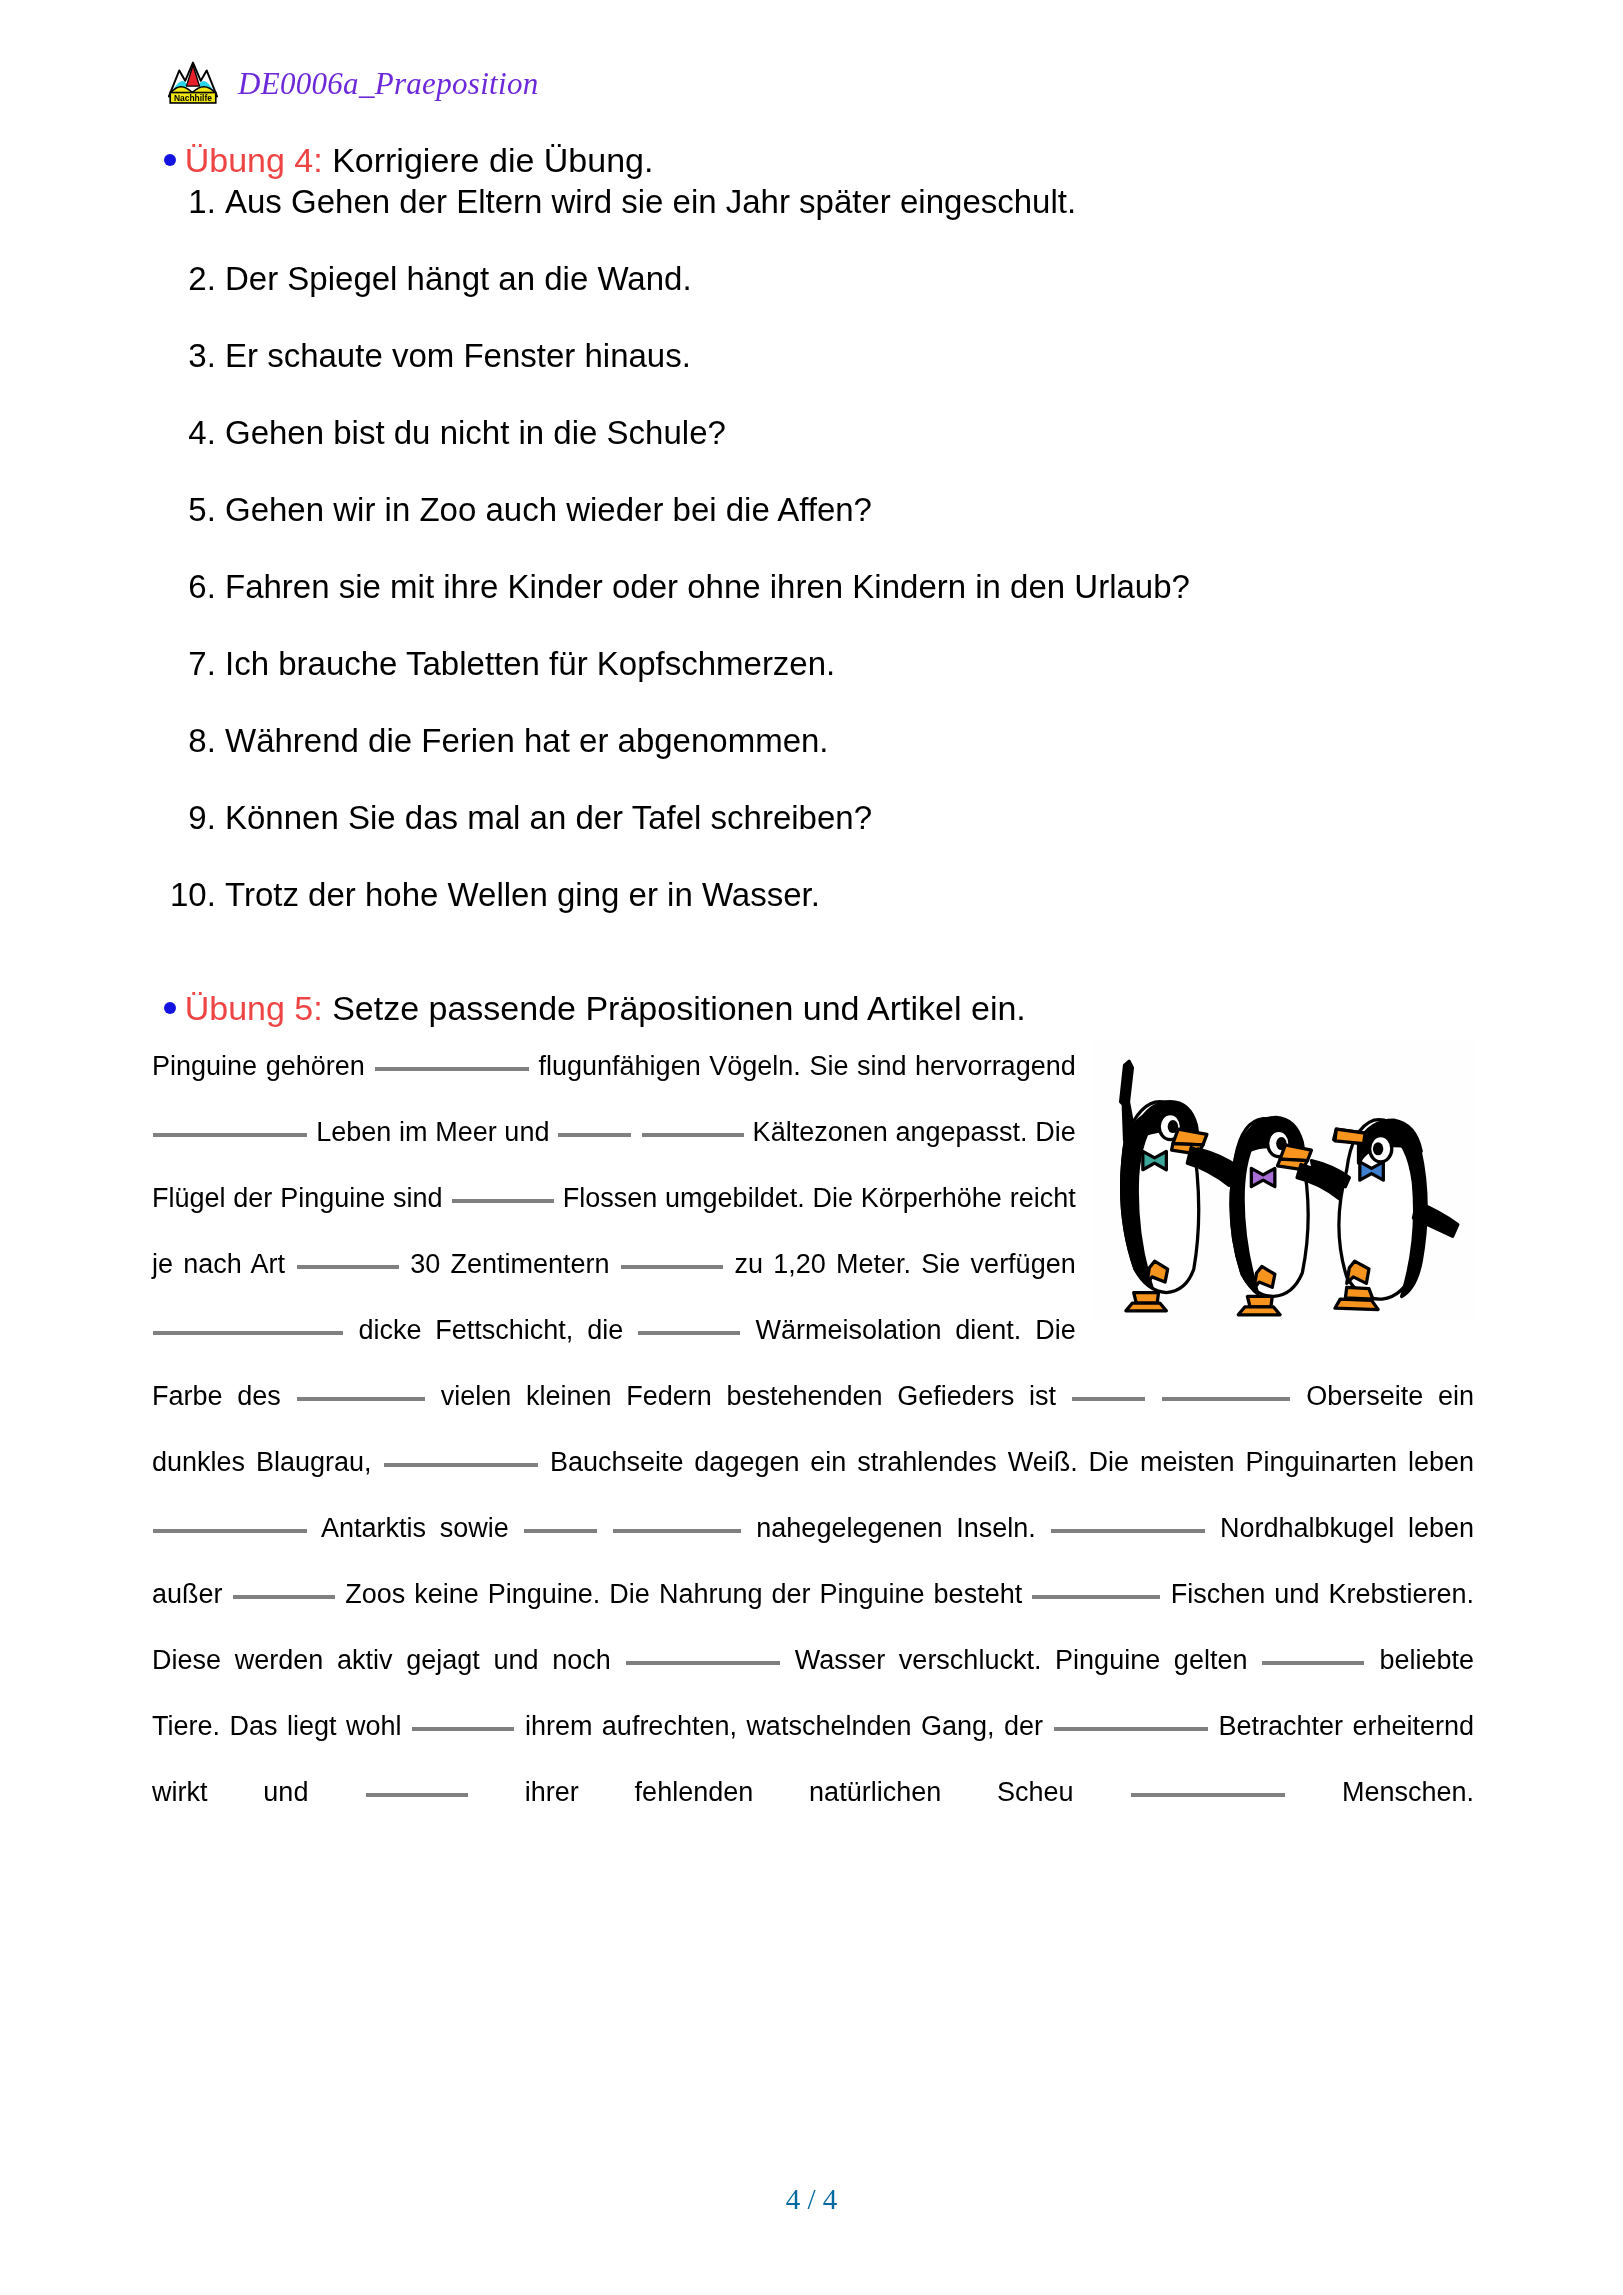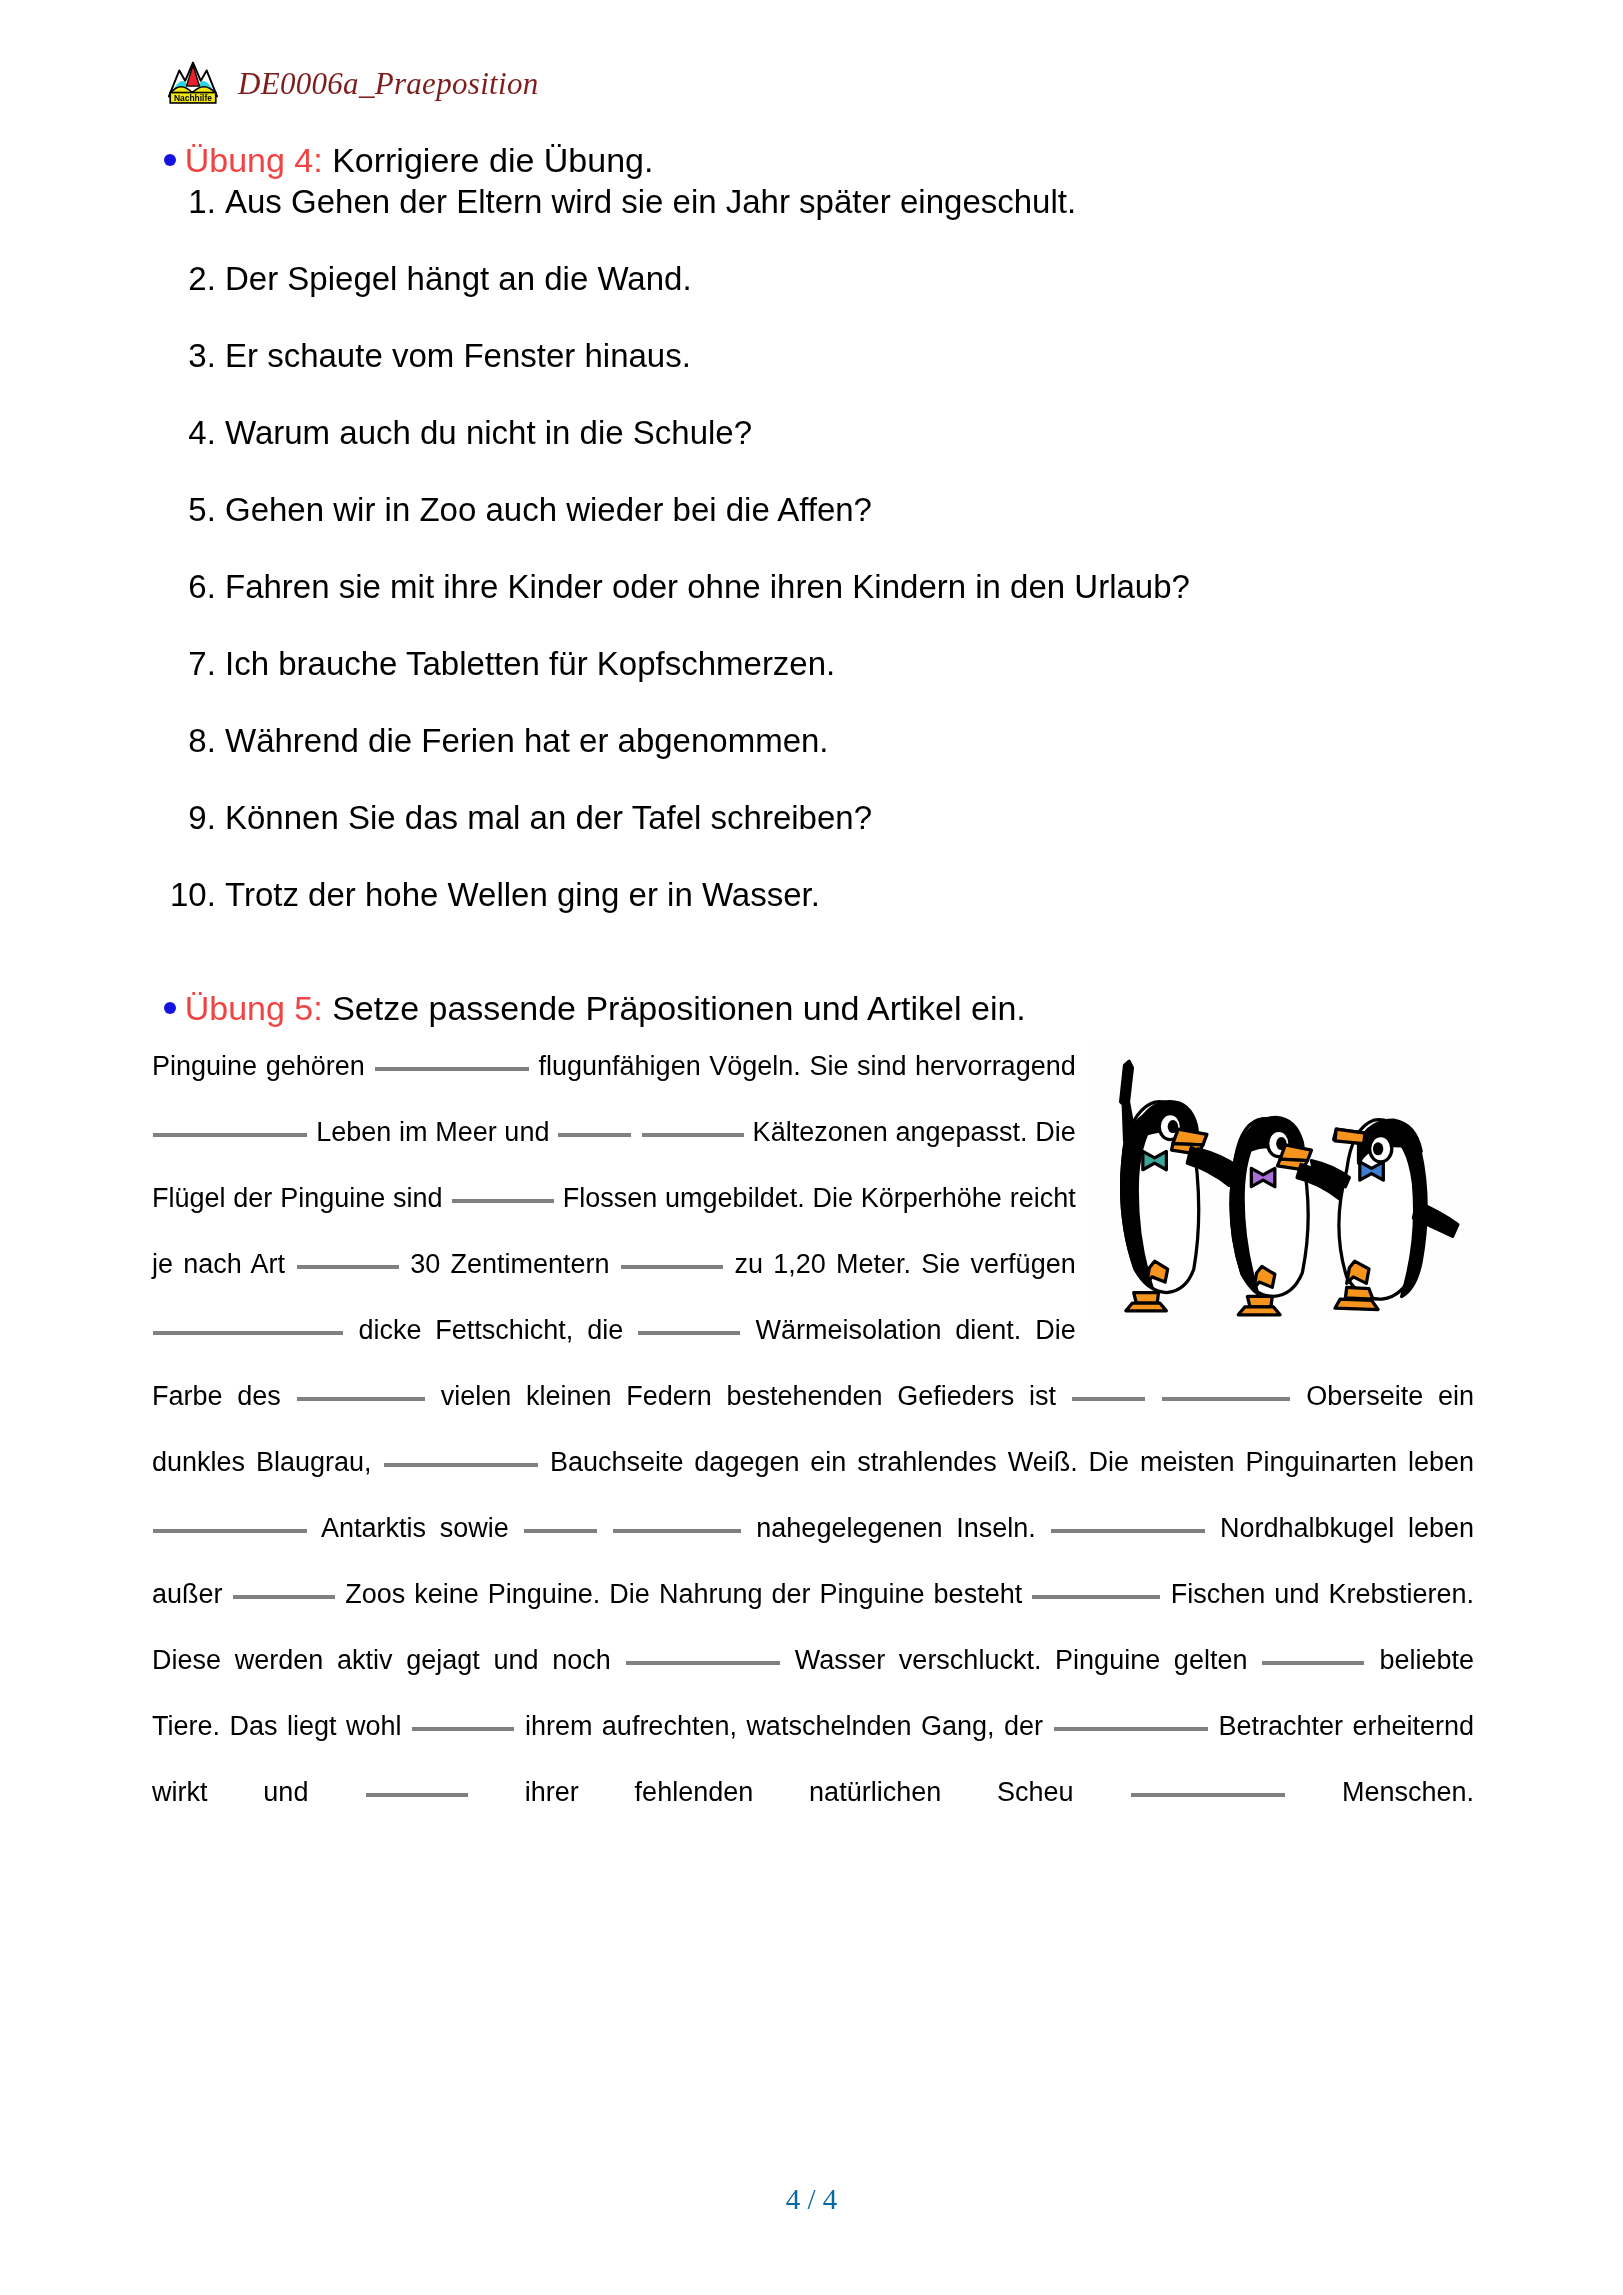--- a/index.html
+++ b/index.html
@@ -38,21 +38,21 @@
     width: 56px;
     height: 48px;
     flex: 0 0 auto;
     display: block;
   }
   .header-title {
     font-family: "Liberation Serif", serif;
     font-style: italic;
     font-size: 31px;
     letter-spacing: 0.3px;
-    color: #7f1d1d;
+    color: #6d28d9;
     white-space: nowrap;
   }
 
   
   .content {
     position: absolute;
     left: 152px;
     top: 141px;
     width: 1322px;
   }
@@ -194,21 +194,21 @@
       <div class="sentence-row">
         <span class="s-num">2.</span>
         <span class="s-text">Der Spiegel hängt an die Wand.</span>
       </div>
       <div class="sentence-row">
         <span class="s-num">3.</span>
         <span class="s-text">Er schaute vom Fenster hinaus.</span>
       </div>
       <div class="sentence-row">
         <span class="s-num">4.</span>
-        <span class="s-text">Warum auch du nicht in die Schule?</span>
+        <span class="s-text">Gehen bist du nicht in die Schule?</span>
       </div>
       <div class="sentence-row">
         <span class="s-num">5.</span>
         <span class="s-text">Gehen wir in Zoo auch wieder bei die Affen?</span>
       </div>
       <div class="sentence-row">
         <span class="s-num">6.</span>
         <span class="s-text">Fahren sie mit ihre Kinder oder ohne ihren Kindern in den Urlaub?</span>
       </div>
       <div class="sentence-row">

